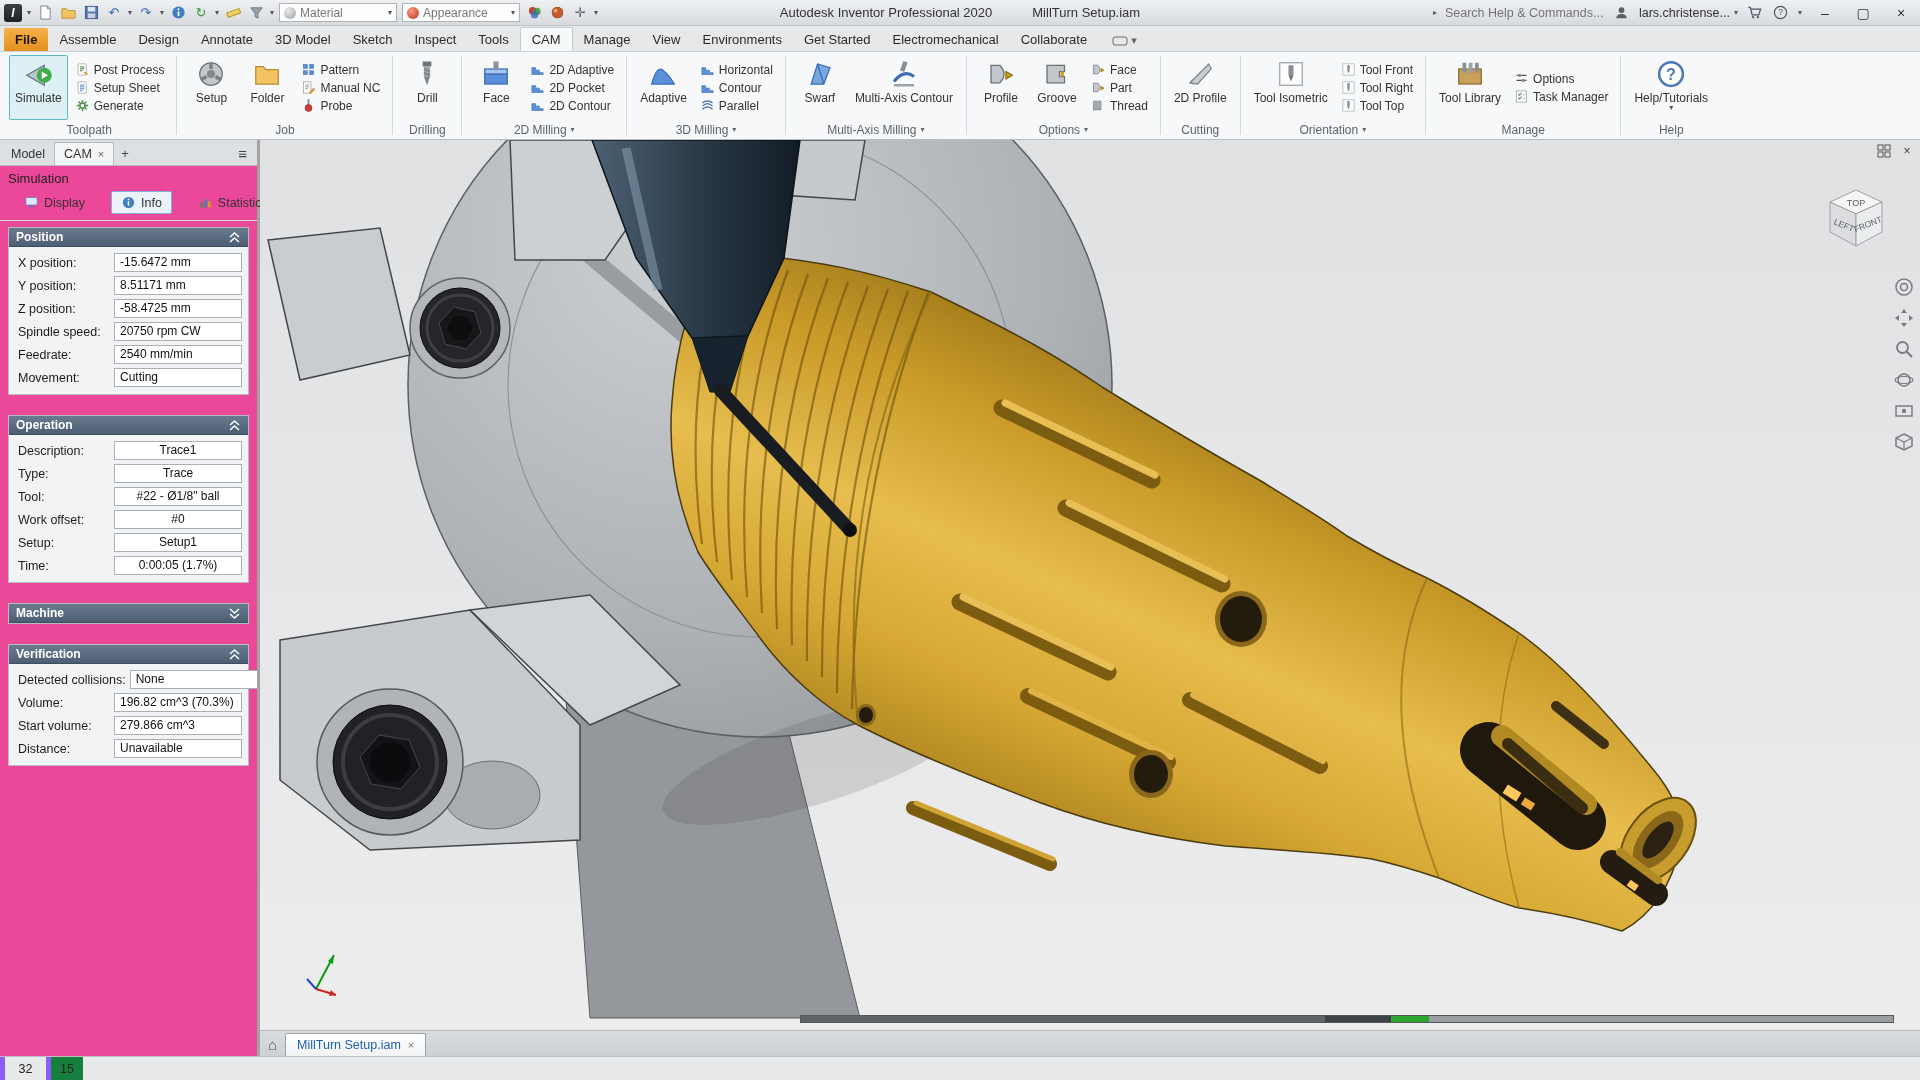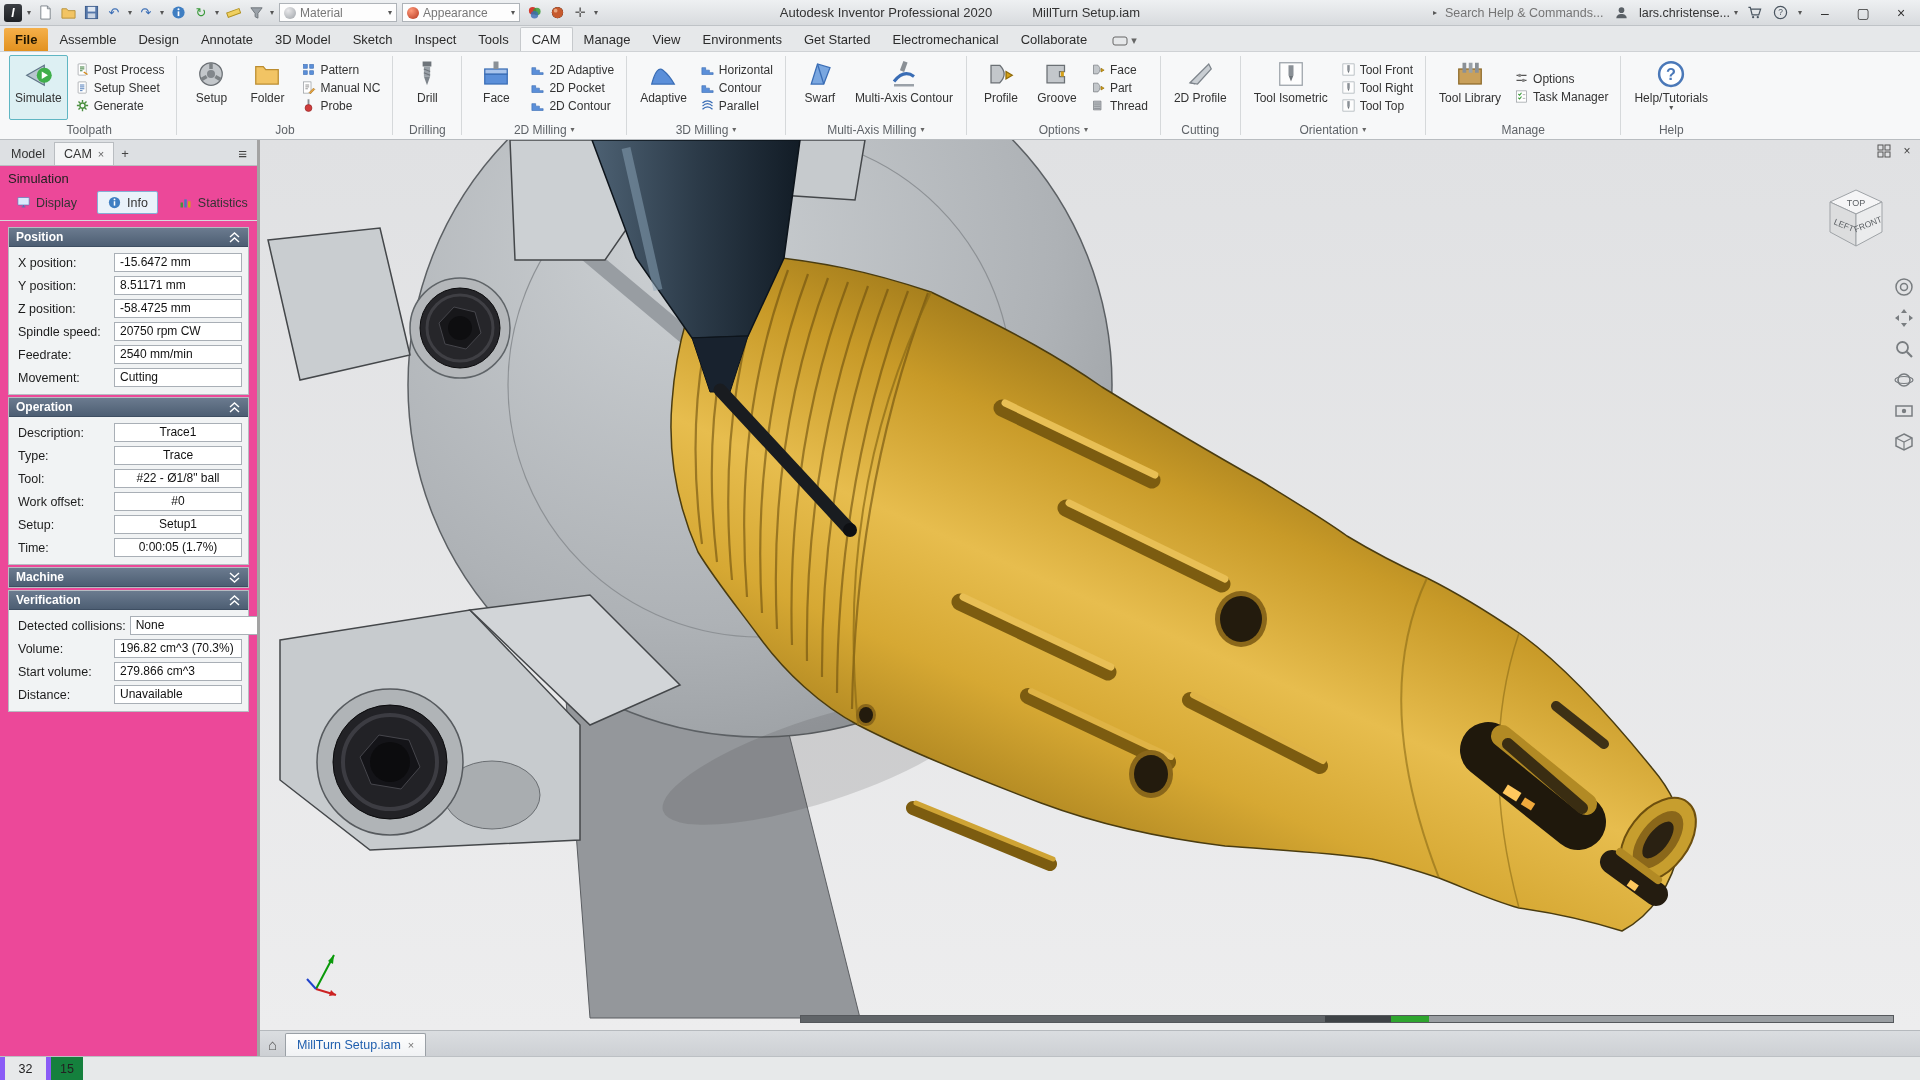--- a/index.html
+++ b/index.html
@@ -52,24 +52,24 @@
   
   .main{flex:1;display:flex;min-height:0}
   .left-col{width:260px;flex:0 0 260px;background:#ec4899;border-right:3px solid #a3a3a3;display:flex;flex-direction:column}
   .ptabs{height:26px;background:#dde0e3;border-bottom:1px solid #b9bdc1;display:flex;align-items:flex-end;padding:0 2px}
   .ptab-doc{padding:4px 9px;font-size:12.5px;color:#333;display:flex;gap:6px;align-items:center;cursor:default}
   .ptab-doc.active{background:#f4f5f6;border:1px solid #b9bdc1;border-bottom:none}
   .ptab-doc .x{color:#666;font-size:11px}
   .ptab-add{padding:4px 7px;color:#444;font-size:13px}
   .pburger{margin-left:auto;padding:0 8px 3px 0;color:#444;font-size:15px}
   .ptitle{font-size:13px;color:#222;padding:5px 8px 3px 8px}
-  .simtabs{display:flex;gap:10px;padding:2px 6px 6px 6px;border-bottom:1px solid #d6d9db}
+  .simtabs{display:flex;gap:16px;padding:2px 6px 6px 14px;border-bottom:1px solid #d6d9db}
   .simtab{display:flex;align-items:center;gap:5px;padding:3px 9px;font-size:12.5px;color:#333;border:1px solid transparent;border-radius:2px;cursor:default}
   .simtab.active{background:#eaf2fa;border-color:#85aed6}
-  .psections{padding:6px 8px 0 8px;display:flex;flex-direction:column;gap:2px;overflow:hidden}
+  .psections{padding:6px 8px 0 8px;display:flex;flex-direction:column;gap:20px;overflow:hidden}
   .psec{border:1px solid #b7bcc2;background:#f1f3f4}
   .psec-h{height:19px;background:linear-gradient(#6b7b8f,#4d5e73);border-bottom:1px solid #3e4e62;color:#fff;display:flex;align-items:center;padding:0 7px;cursor:default}
   .psec-t{font-size:12px;font-weight:bold;flex:1}
   .chev{display:inline-flex}
   .psec-b{padding:4px 0 5px 0}
   .prow{display:flex;align-items:center;padding:1px 6px 1px 9px;gap:4px;height:23px}
   .plabel{flex:1;font-size:12.5px;color:#1c1c1c;white-space:nowrap}
   .pval{width:128px;flex:0 0 128px;height:19px;line-height:17px;background:#fff;border:1px solid #a9afb6;font-size:12px;color:#111;padding:0 5px;white-space:nowrap;overflow:hidden}
   .pval.left{text-align:center}
   .panel-bottom{margin-top:auto;display:flex;justify-content:flex-end;padding:8px 12px 10px 0}

